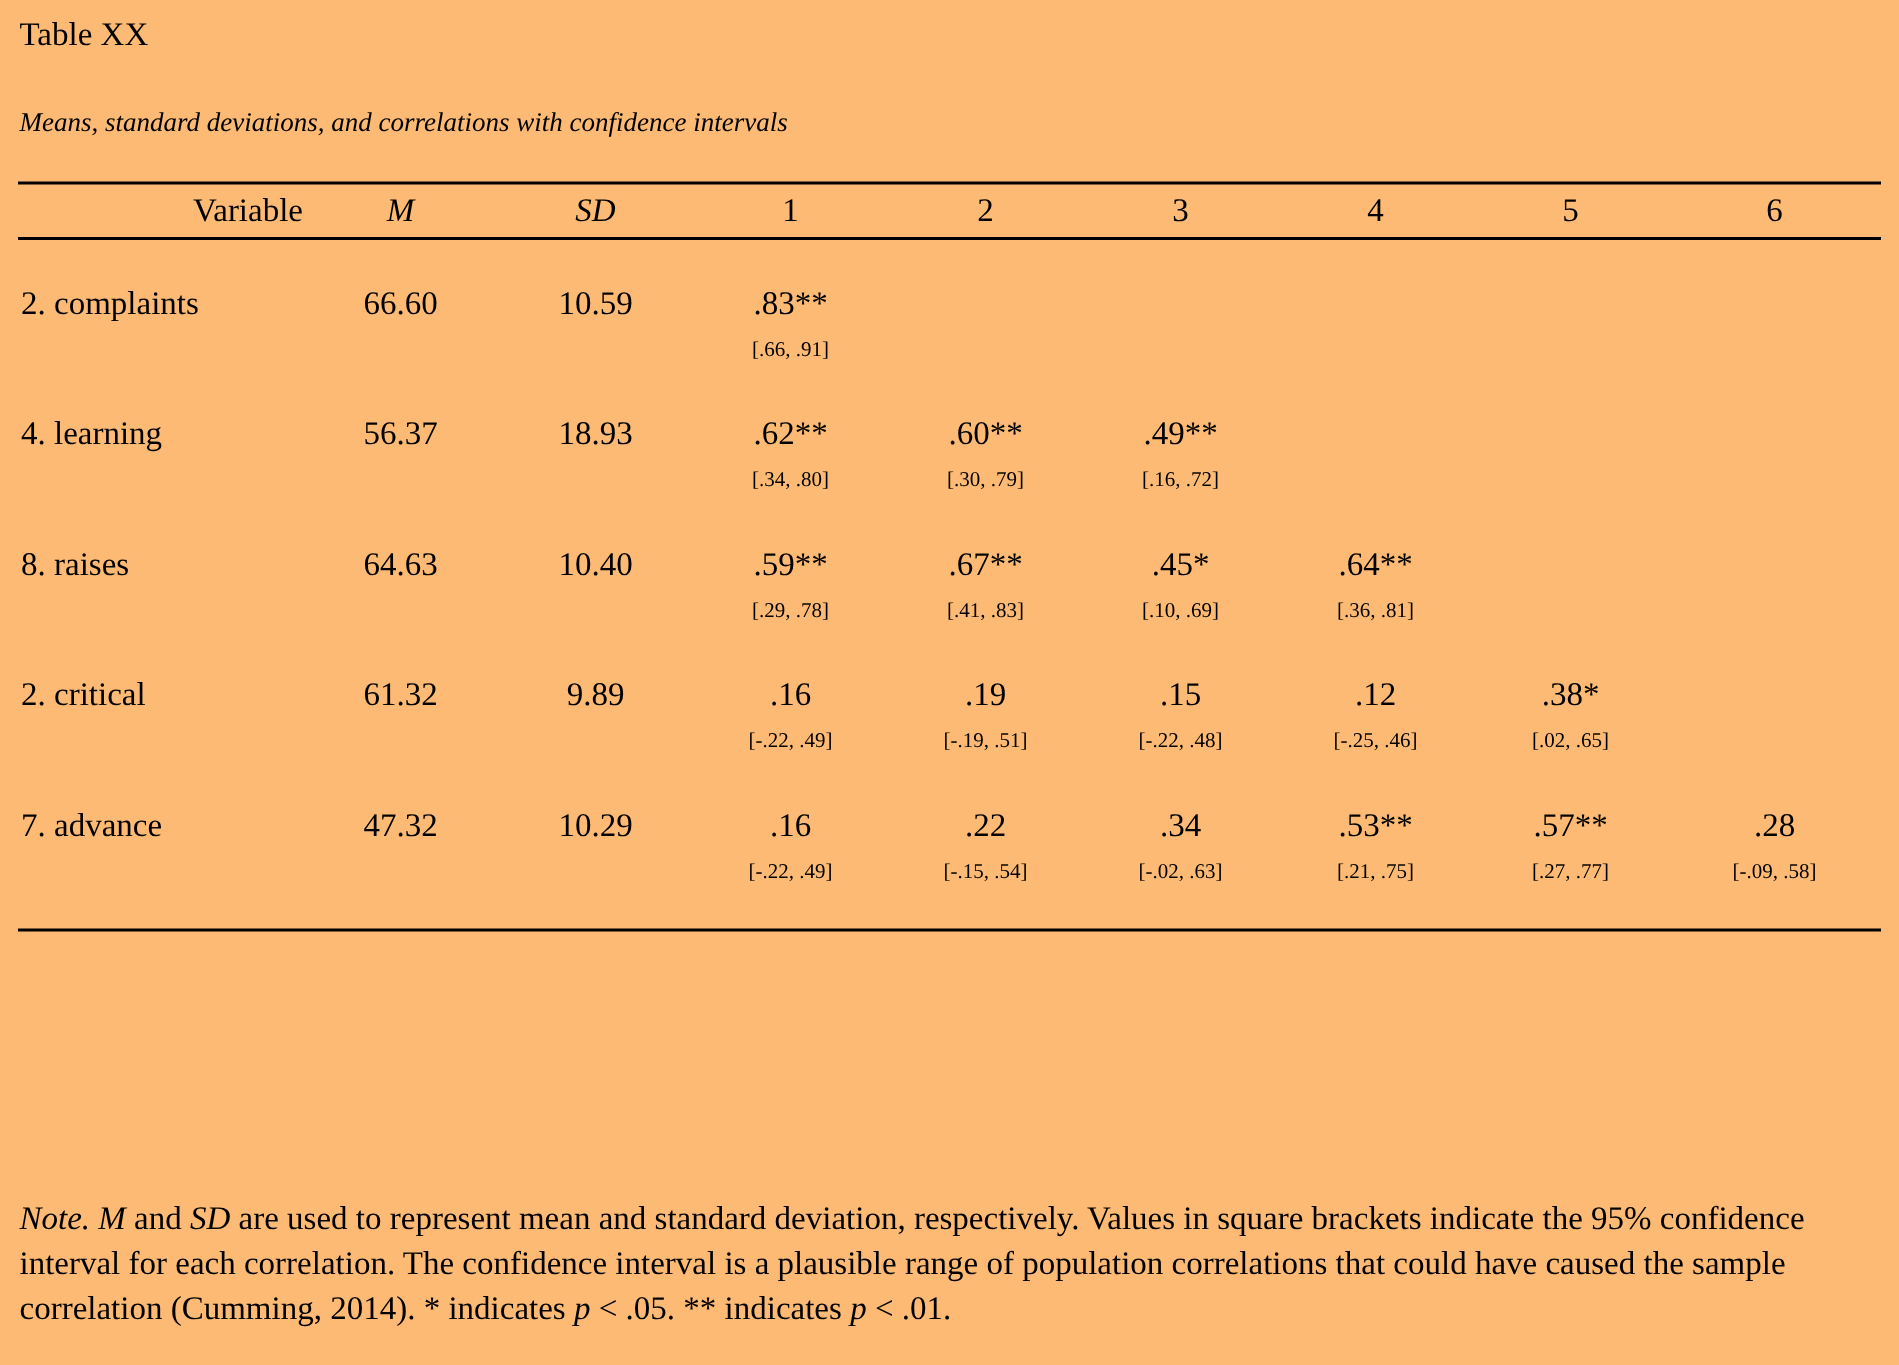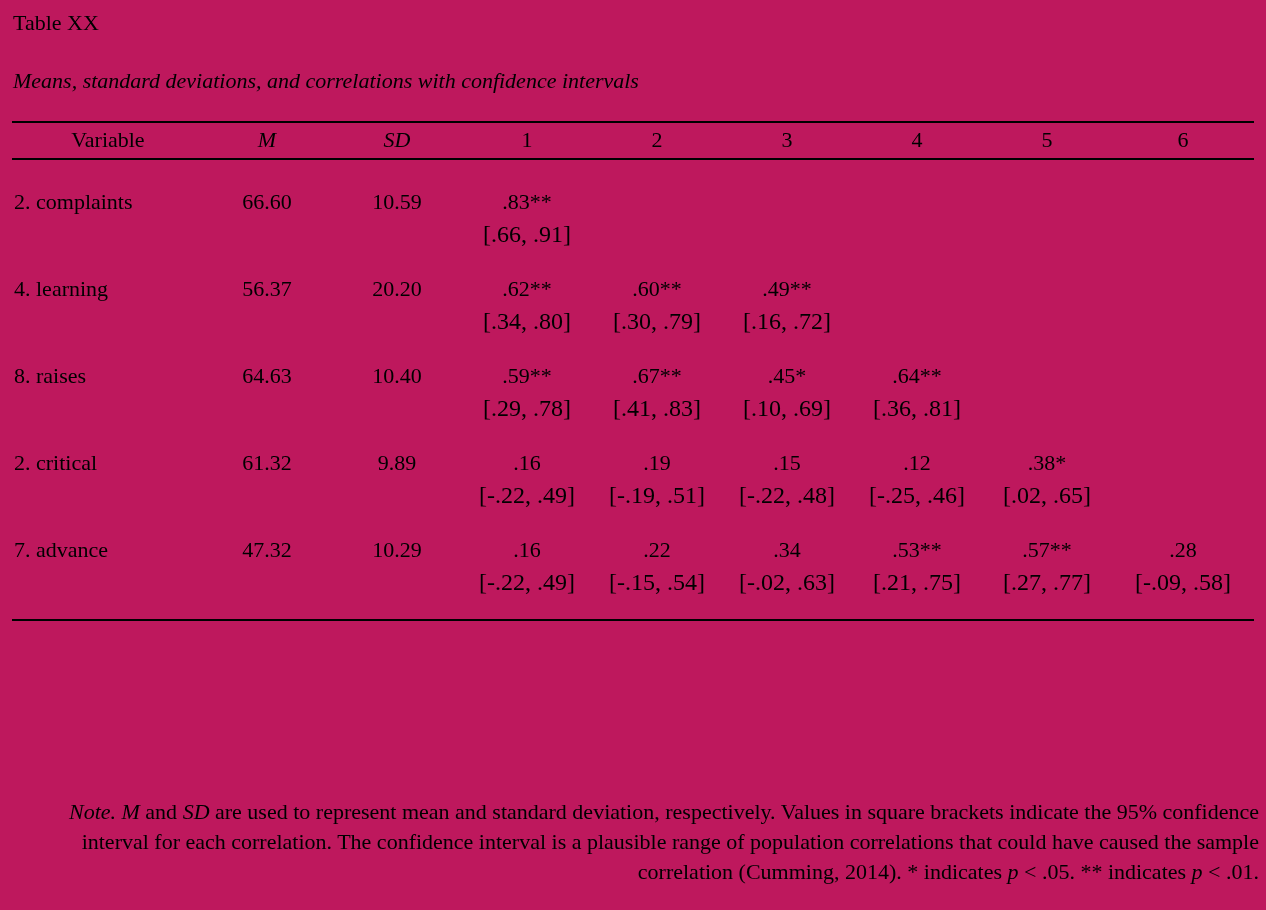--- a/index.html
+++ b/index.html
@@ -1,81 +1,80 @@
 <!DOCTYPE html>
 <html><head>
 <meta charset="utf-8">
 <style>
   html, body { margin: 0; padding: 0; background: #ffffff; }
   .page {
     position: relative;
     width: 1266px;
     height: 910px;
-    background: #be185d;
+    background: #fdba74;
     color: #000000;
     font-family: "Liberation Serif", serif;
     overflow: hidden;
   }
   .title {
     position: absolute;
     left: 13px;
     top: 10px;
     font-size: 22px;
     line-height: 26px;
   }
   .caption {
     position: absolute;
     left: 13px;
     top: 68px;
-    font-size: 22px;
+    font-size: 18px;
     line-height: 26px;
     font-style: italic;
   }
   table.apa {
     position: absolute;
     left: 12px;
     top: 121px;
     width: 1242px;
     table-layout: fixed;
     border-collapse: collapse;
     border-top: 2px solid #000;
     border-bottom: 2px solid #000;
     font-size: 22px;
   }
   table.apa thead th {
     font-weight: normal;
     border-bottom: 2px solid #000;
     padding: 4px 0 5px 0;
     text-align: center;
   }
-  table.apa thead th.var { text-align: center; padding-left: 2px; }
+  table.apa thead th.var { text-align: right; padding-left: 2px; }
   .i { font-style: italic; }
   table.apa tbody td {
     vertical-align: top;
     text-align: center;
     padding: 28px 0 0 0;
   }
   table.apa tbody td.var { text-align: left; padding-left: 2px; }
   table.apa tbody tr.row-first td { padding-bottom: 10px; }
   table.apa tbody tr.row-last td { padding-bottom: 24px; }
   .val { line-height: 27px; }
   .ci {
-    font-size: 24px;
+    font-size: 14px;
     line-height: 26px;
     margin-top: 6px;
     white-space: nowrap;
   }
   .note {
     position: absolute;
     left: 13px;
     top: 797px;
     width: 1246px;
     font-size: 22px;
     line-height: 30px;
-    text-align: right;
   }
 </style>
 </head>
 <body>
 
 <div class="page">
 
   <div class="title">Table XX</div>
   <div class="caption">Means, standard deviations, and correlations with confidence intervals</div>
 
@@ -126,21 +125,21 @@
         <td></td>
       </tr>
       <tr>
         <td class="var">
             <div class="val">4. learning</div>
           </td>
         <td>
             <div class="val">56.37</div>
           </td>
         <td>
-            <div class="val">20.20</div>
+            <div class="val">18.93</div>
           </td>
         <td>
           <div class="val">.62**</div>
           <div class="ci">[.34, .80]</div>
         </td>
         <td>
           <div class="val">.60**</div>
           <div class="ci">[.30, .79]</div>
         </td>
         <td>

